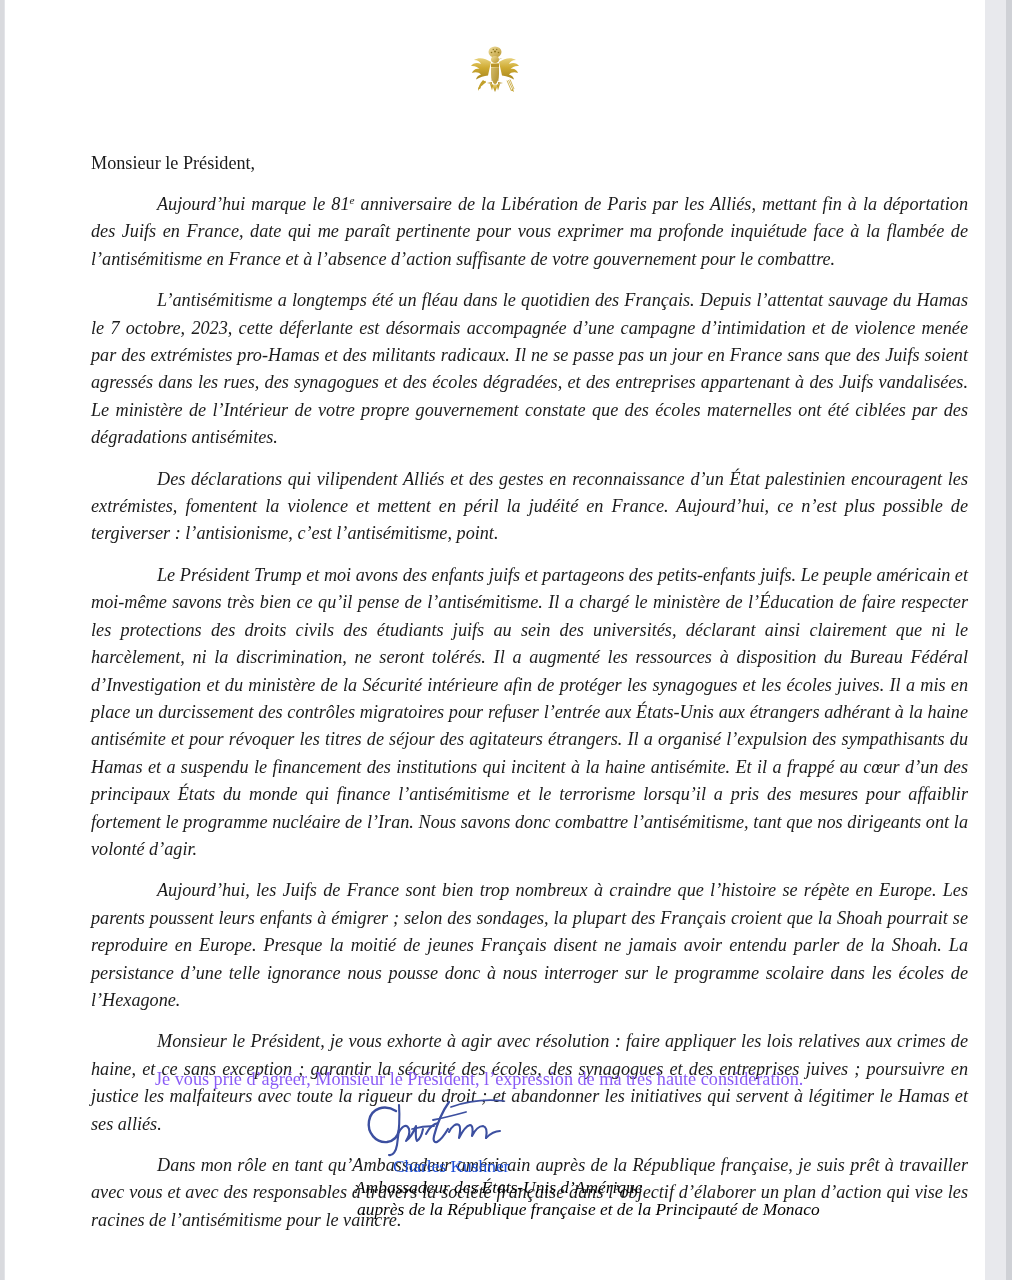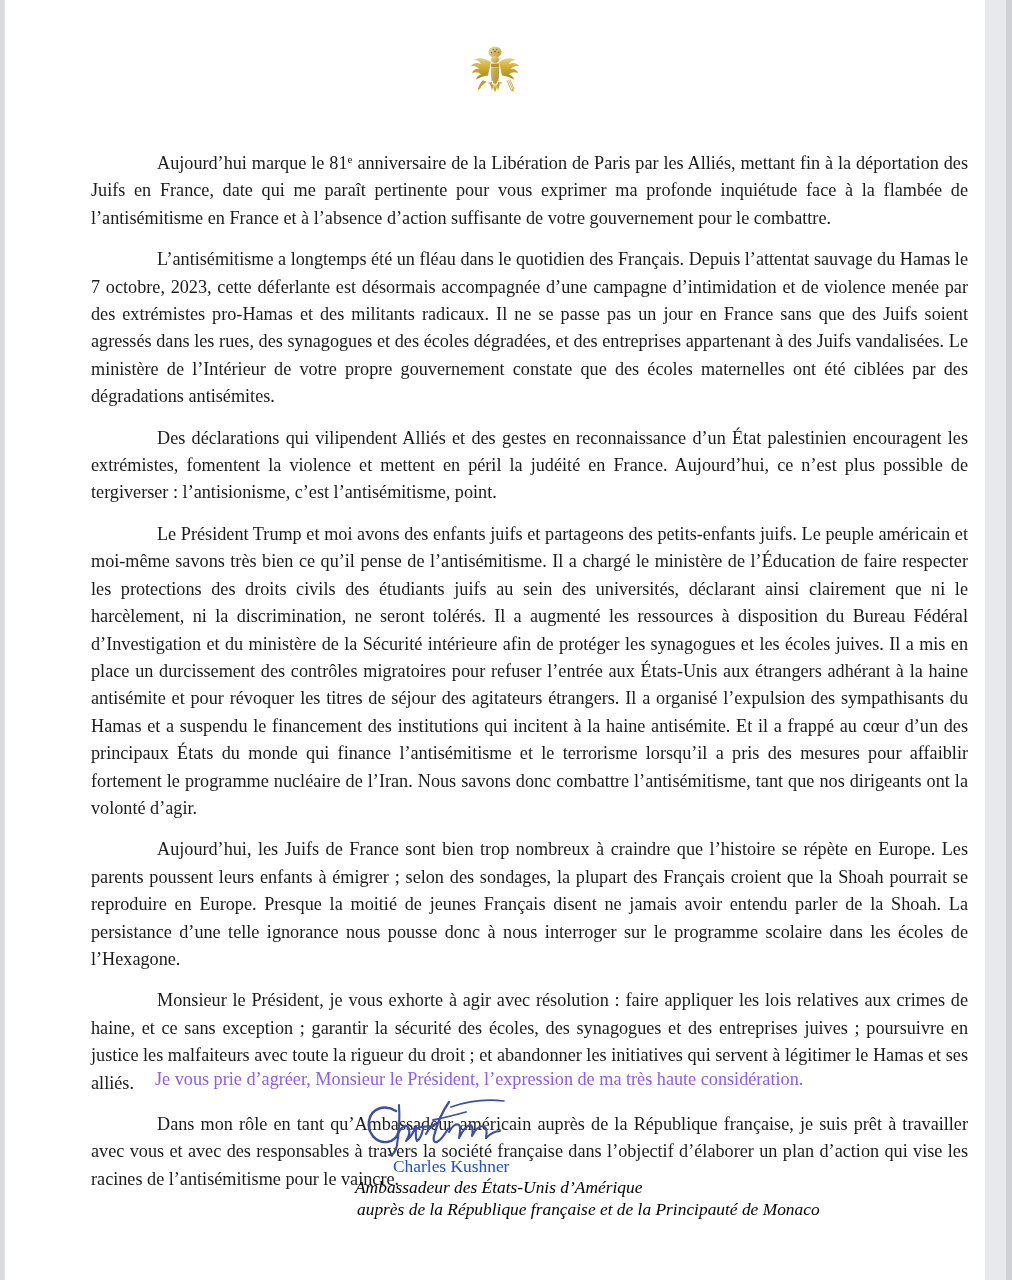--- a/index.html
+++ b/index.html
@@ -64,20 +64,21 @@
     margin: 0 0 14px 0;
   }
   p.para {
     font-size: 18.2px;
     line-height: 27.4px;
     color: #1b1b1b;
     margin: 0 0 14px 0;
     text-align: justify;
     text-indent: 66px;
     hyphens: none;
+    font-style: italic;
   }
   p.para:last-child { margin-bottom: 1px; }
   sup.ord { font-size: 0.62em; vertical-align: 0.52em; line-height: 0; }
 
   
   .closing {
     position: absolute;
     left: 150px;
     top: 1066px;
     width: 820px;
@@ -175,20 +176,21 @@
         <path d="M96 92 l6 4 l-2 -6 z" fill="#c2a02c"></path>
 
         <path d="M58 76 l-10 2 l10 2 z" fill="#b8942a"></path>
         <path d="M70 76 l10 2 l-10 2 z" fill="#b8942a"></path>
       </svg>
     </span>
   </div>
 
   <div class="letter">
 
+    <div class="salutation">Monsieur le Président,</div>
 
     <p class="para"><span>Aujourd’hui marque le 81</span><sup class="ord">e</sup><span> anniversaire de la Libération de Paris par les Alliés, mettant fin à la déportation des Juifs en France, date qui me paraît pertinente pour vous exprimer ma profonde inquiétude face à la flambée de l’antisémitisme en France et à l’absence d’action suffisante de votre gouvernement pour le combattre.</span></p>
 
     <p class="para">L’antisémitisme a longtemps été un fléau dans le quotidien des Français. Depuis l’attentat sauvage du Hamas le 7 octobre, 2023, cette déferlante est désormais accompagnée d’une campagne d’intimidation et de violence menée par des extrémistes pro-Hamas et des militants radicaux. Il ne se passe pas un jour en France sans que des Juifs soient agressés dans les rues, des synagogues et des écoles dégradées, et des entreprises appartenant à des Juifs vandalisées. Le ministère de l’Intérieur de votre propre gouvernement constate que des écoles maternelles ont été ciblées par des dégradations antisémites.</p>
 
     <p class="para">Des déclarations qui vilipendent Alliés et des gestes en reconnaissance d’un État palestinien encouragent les extrémistes, fomentent la violence et mettent en péril la judéité en France. Aujourd’hui, ce n’est plus possible de tergiverser : l’antisionisme, c’est l’antisémitisme, point.</p>
 
     <p class="para">Le Président Trump et moi avons des enfants juifs et partageons des petits-enfants juifs. Le peuple américain et moi-même savons très bien ce qu’il pense de l’antisémitisme. Il a chargé le ministère de l’Éducation de faire respecter les protections des droits civils des étudiants juifs au sein des universités, déclarant ainsi clairement que ni le harcèlement, ni la discrimination, ne seront tolérés. Il a augmenté les ressources à disposition du Bureau Fédéral d’Investigation et du ministère de la Sécurité intérieure afin de protéger les synagogues et les écoles juives. Il a mis en place un durcissement des contrôles migratoires pour refuser l’entrée aux États-Unis aux étrangers adhérant à la haine antisémite et pour révoquer les titres de séjour des agitateurs étrangers. Il a organisé l’expulsion des sympathisants du Hamas et a suspendu le financement des institutions qui incitent à la haine antisémite. Et il a frappé au cœur d’un des principaux États du monde qui finance l’antisémitisme et le terrorisme lorsqu’il a pris des mesures pour affaiblir fortement le programme nucléaire de l’Iran. Nous savons donc combattre l’antisémitisme, tant que nos dirigeants ont la volonté d’agir.</p>
 
     <p class="para">Aujourd’hui, les Juifs de France sont bien trop nombreux à craindre que l’histoire se répète en Europe. Les parents poussent leurs enfants à émigrer ; selon des sondages, la plupart des Français croient que la Shoah pourrait se reproduire en Europe. Presque la moitié de jeunes Français disent ne jamais avoir entendu parler de la Shoah. La persistance d’une telle ignorance nous pousse donc à nous interroger sur le programme scolaire dans les écoles de l’Hexagone.</p>

